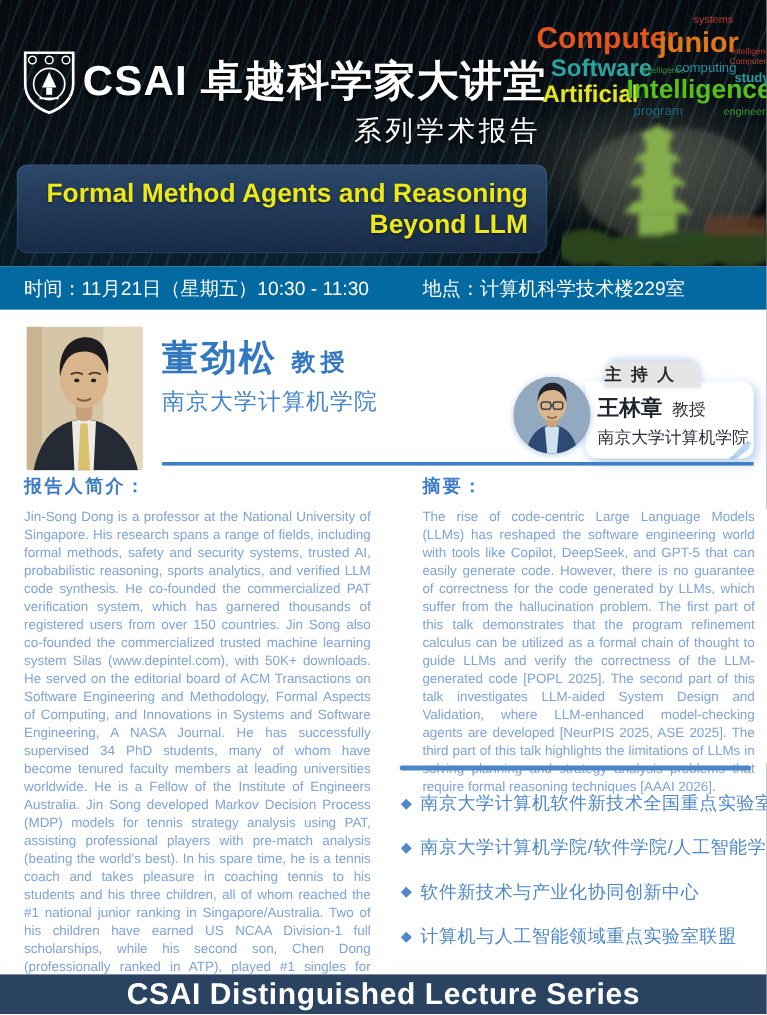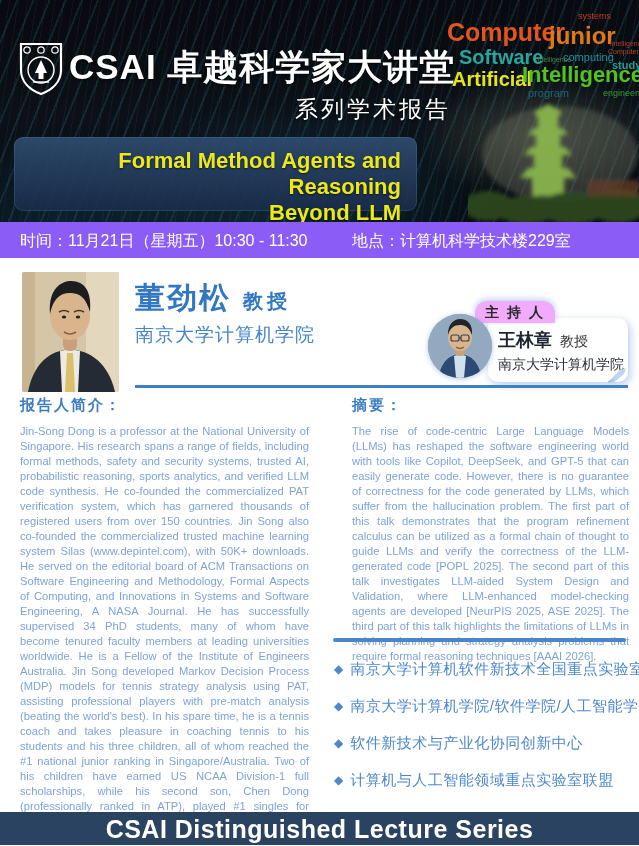--- a/index.html
+++ b/index.html
@@ -42,35 +42,35 @@
   .wc7 { left:522px; top:64px; font-size:22px; color:#55c01e; }
   .wc8 { left:612px; top:60px; font-size:11px; color:#2a9a9a; font-weight:700; }
   .wc9 { left:608px; top:48px; font-size:7px;  color:#b04828; font-weight:400; }
   .wc10{ left:528px; top:88px; font-size:11px; color:#1a6878; font-weight:400; }
   .wc11{ left:566px; top:89px; font-size:9px;  color:#3a9a32; font-weight:400;margin-left:37px; }
   .wc12{ left:610px; top:40px; font-size:7px;  color:#b03828; font-weight:400; }
 
   .pagoda { position:absolute; left:468px; top:102px; width:171px; height:120px; }
 
   .banner {
-    position:absolute; left:14px; top:137px; width:403px; height:74px;
+    position:absolute; left:14px; top:137px; width:442px; height:74px;
     border-radius:9px;
     background:linear-gradient(180deg, rgba(47,76,112,.92) 0%, rgba(25,44,74,.88) 100%);
     box-shadow:0 0 0 1px rgba(120,160,210,.18) inset;
   }
   .banner-text {
     padding:11px 16px 0 0; text-align:right;
     font-size:22px; font-weight:bold; line-height:26px; color:#ece81a;
     text-shadow:0 1px 2px rgba(0,0,0,.6);
   }
 
   
   .info-bar {
     position:absolute; left:0; top:222px; width:639px; height:36px;
-    background:#8b5cf6; color:#fff;
+    background:#0369a1; color:#fff;
   }
   .info-time     { position:absolute; left:20px;  top:9px; font-size:16px; white-space:nowrap; }
   .info-location { position:absolute; left:352px; top:9px; font-size:16px; white-space:nowrap; }
 
   
   .speaker-photo {
     position:absolute; left:22px; top:272px; width:97px; height:120px;
     border-radius:2px; overflow:hidden;
   }
   .speaker-name {
@@ -90,24 +90,24 @@
     letter-spacing:1px; white-space:nowrap;
   }
 
   
   .host-card {
     position:absolute; left:488px; top:318px; width:140px; height:64px;
     background:#fff; border-radius:0 10px 10px 10px;
     box-shadow:2px 3px 9px rgba(120,160,220,.55);
   }
   .host-tab {
-    position:absolute; left:475px; top:301px; width:80px; height:22px;
-    background:#f0abfc; border-radius:12px 12px 0 0;
+    position:absolute; left:504px; top:301px; width:80px; height:22px;
+    background:#e5e5e5; border-radius:12px 12px 0 0;
     box-shadow:0 -2px 6px rgba(120,160,220,.45);
-    text-align:center; line-height:23px; font-size:14px; font-weight:bold;
+    line-height:23px; font-size:14px; font-weight:bold;
     color:#2a2a2a; letter-spacing:2px;
   }
   .host-avatar {
     position:absolute; left:428px; top:314px; width:64px; height:64px;
     border-radius:50%; overflow:hidden; box-shadow:0 1px 5px rgba(100,140,200,.5);
     background:#8fa6bd; z-index:3;
   }
   .host-name {
     position:absolute; left:498px; top:328px; font-size:18px; font-weight:bold;
     color:#1f2430; white-space:nowrap;

